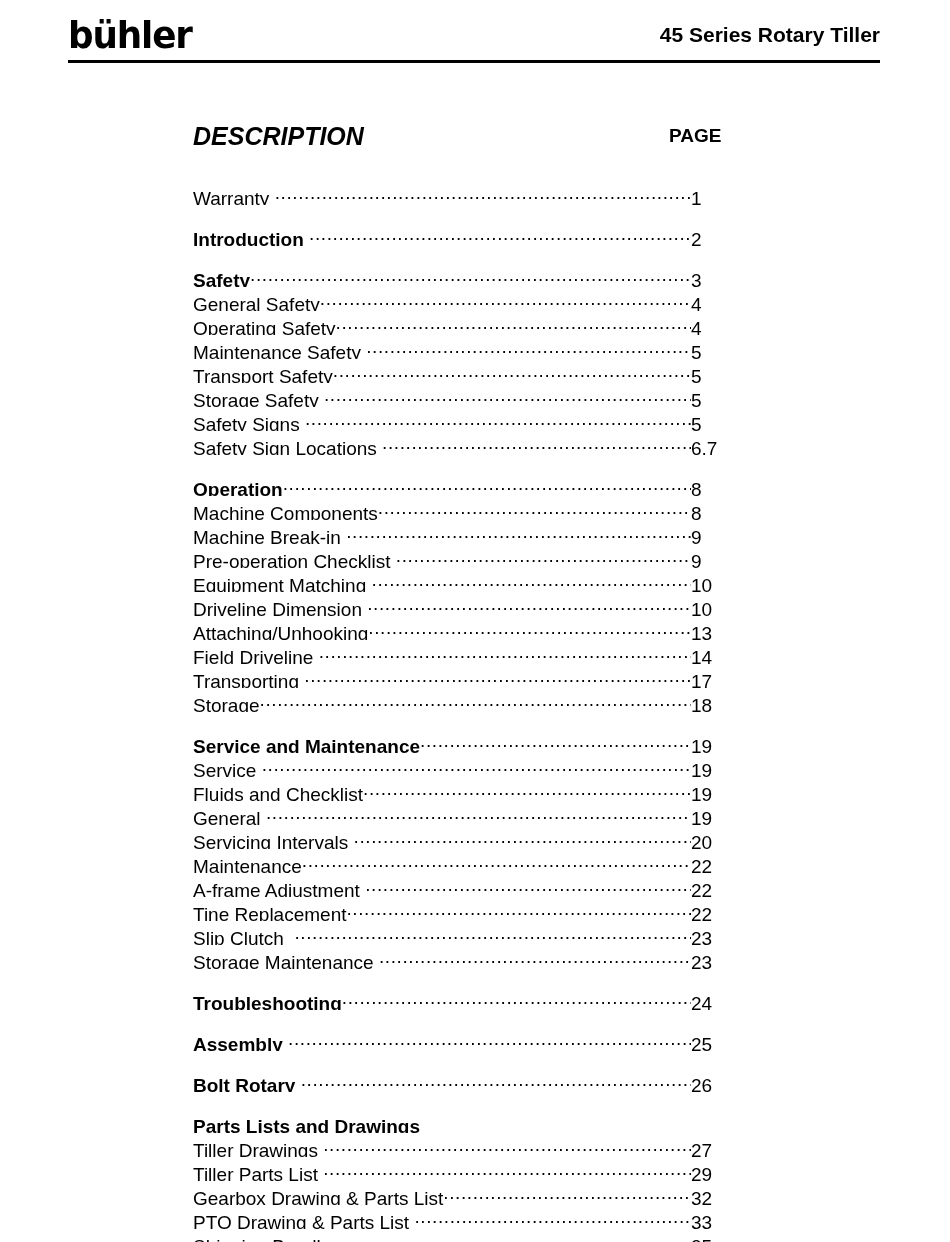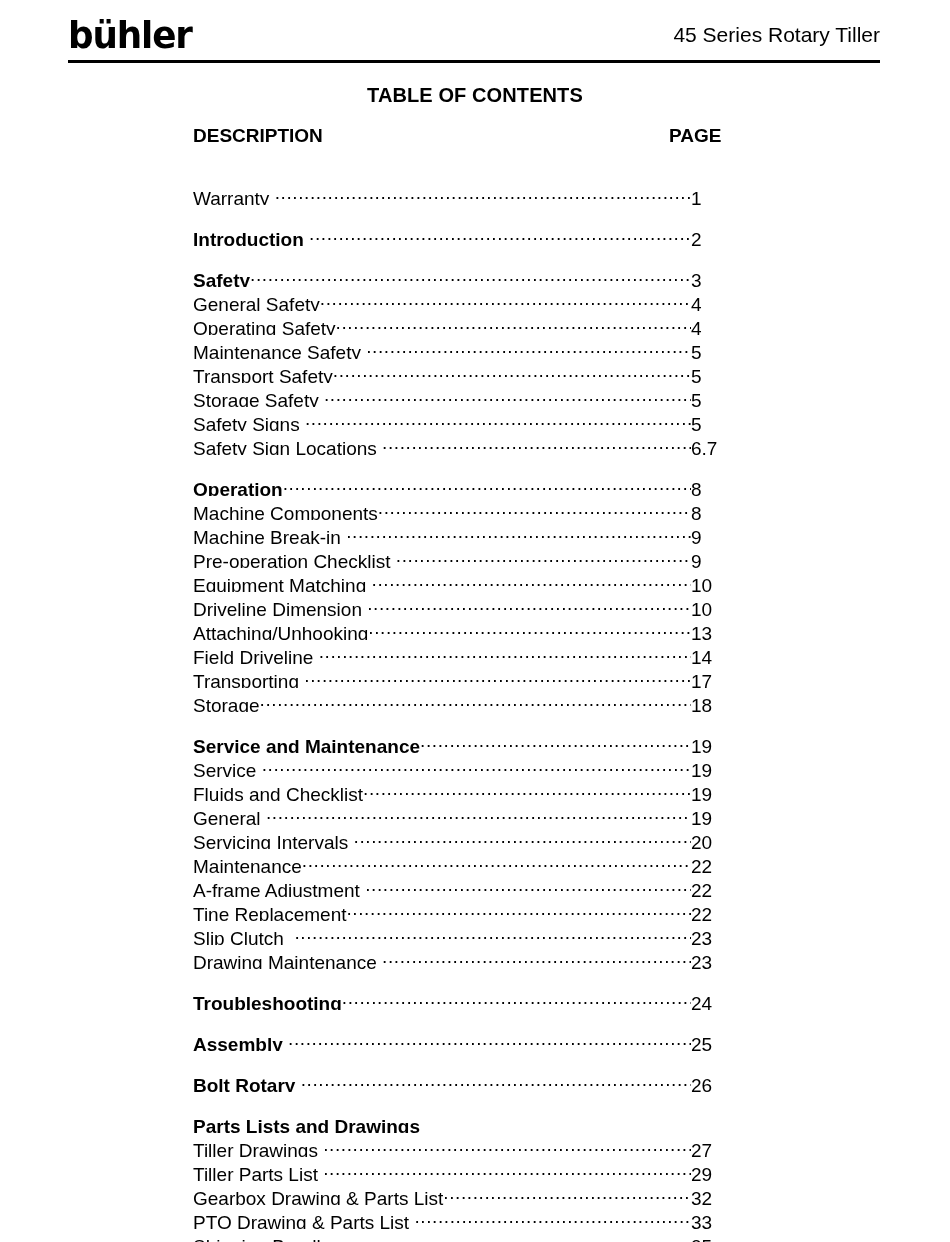--- a/index.html
+++ b/index.html
@@ -47,21 +47,21 @@
     transform: scaleX(0.94);
     transform-origin: left center;
     white-space: nowrap;
   }
   .header-title {
     position: absolute;
     right: 0;
     top: 8px;
     font-size: 21px;
     line-height: 26px;
-    font-weight: 400;
+    font-weight: 700;
     white-space: nowrap;
   }
   .header-rule {
     position: absolute;
     left: 68px;
     top: 60px;
     width: 812px;
     height: 3px;
     background: #000000;
   }
@@ -83,23 +83,24 @@
     position: absolute;
     left: 193px;
     top: 124px;
     width: 520px;
     height: 24px;
   }
   .col-heads .desc {
     position: absolute;
     left: 0;
     top: 0;
-    font-size: 19px;
+    font-size: 25px;
     line-height: 24px;
     font-weight: 700;
+    font-style: italic;
   }
   .col-heads .page {
     position: absolute;
     left: 459px;
     top: 0;
     font-size: 19px;
     line-height: 24px;
     font-weight: 700;
   }
 
@@ -169,21 +170,20 @@
 <body>
 
 <div class="page">
 
   <div class="header">
     <div class="logo">bühler</div>
     <div class="header-title">45 Series Rotary Tiller</div>
   </div>
   <div class="header-rule"></div>
 
-  <div class="doc-title">TABLE OF CONTENTS</div>
 
   <div class="col-heads">
     <div class="desc">DESCRIPTION</div>
     <div class="page">PAGE</div>
   </div>
 
   <div class="toc" id="toc-root">
       <div class="toc-group">
         <div class="toc-row">
           <span class="toc-label gap">Warranty</span>
@@ -332,21 +332,21 @@
           <span class="toc-label">Tine Replacement</span>
           <span class="toc-dots"></span>
           <span class="toc-page">22</span>
         </div>
         <div class="toc-row">
           <span class="toc-label gap2">Slip Clutch</span>
           <span class="toc-dots"></span>
           <span class="toc-page">23</span>
         </div>
         <div class="toc-row">
-          <span class="toc-label gap">Drawing Maintenance</span>
+          <span class="toc-label gap">Storage Maintenance</span>
           <span class="toc-dots"></span>
           <span class="toc-page">23</span>
         </div>
       </div>
       <div class="toc-group">
         <div class="toc-row bold">
           <span class="toc-label">Troubleshooting</span>
           <span class="toc-dots"></span>
           <span class="toc-page">24</span>
         </div>

